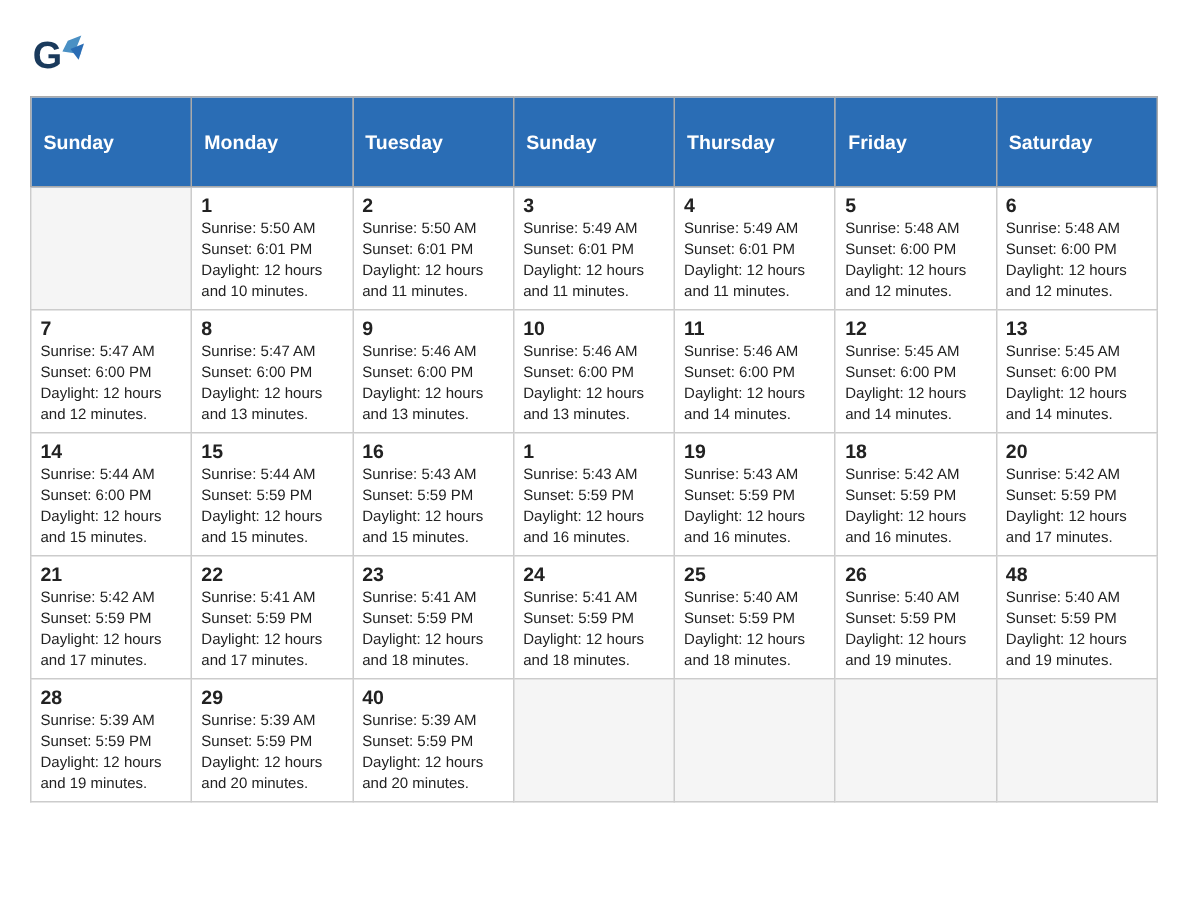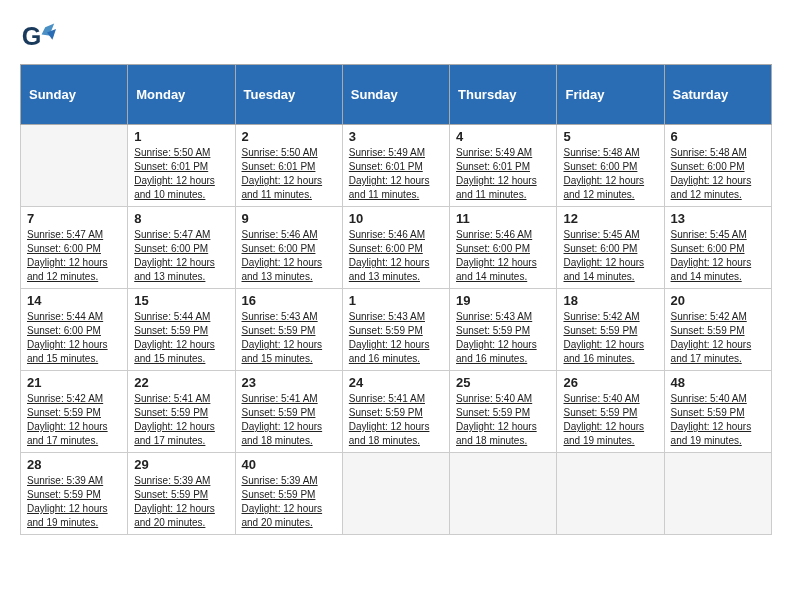--- a/index.html
+++ b/index.html
@@ -59,21 +59,20 @@
       font-size: 13px;
       font-weight: bold;
       color: #222;
       display: block;
       margin-bottom: 2px;
     }
     .day-info {
       font-size: 10px;
       line-height: 1.4;
       color: #222;
-      text-decoration: underline;
     }
     .logo-wrapper {
       display: flex;
       align-items: center;
       gap: 4px;
     }
     .logo-icon {
       width: 36px;
       height: 36px;
     }

